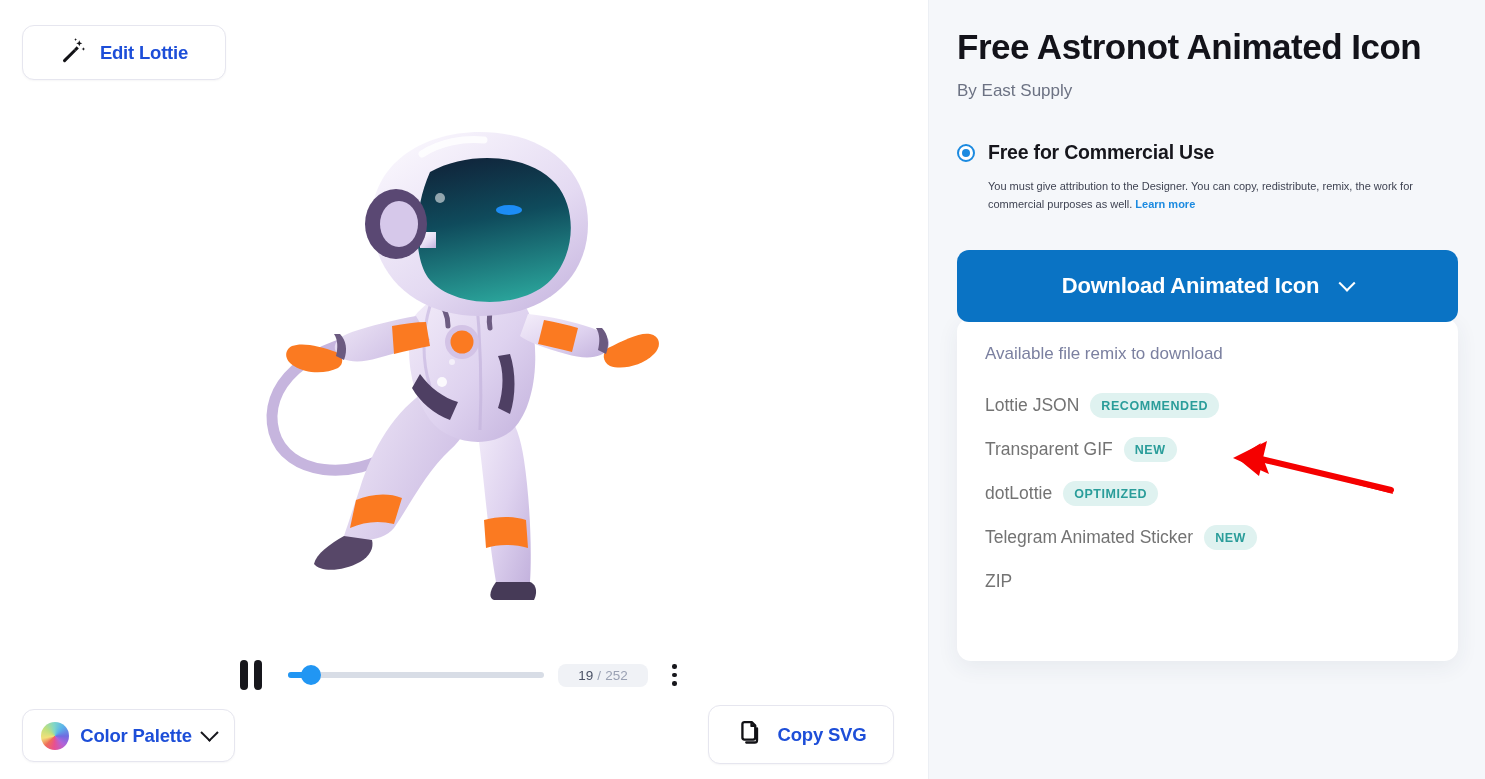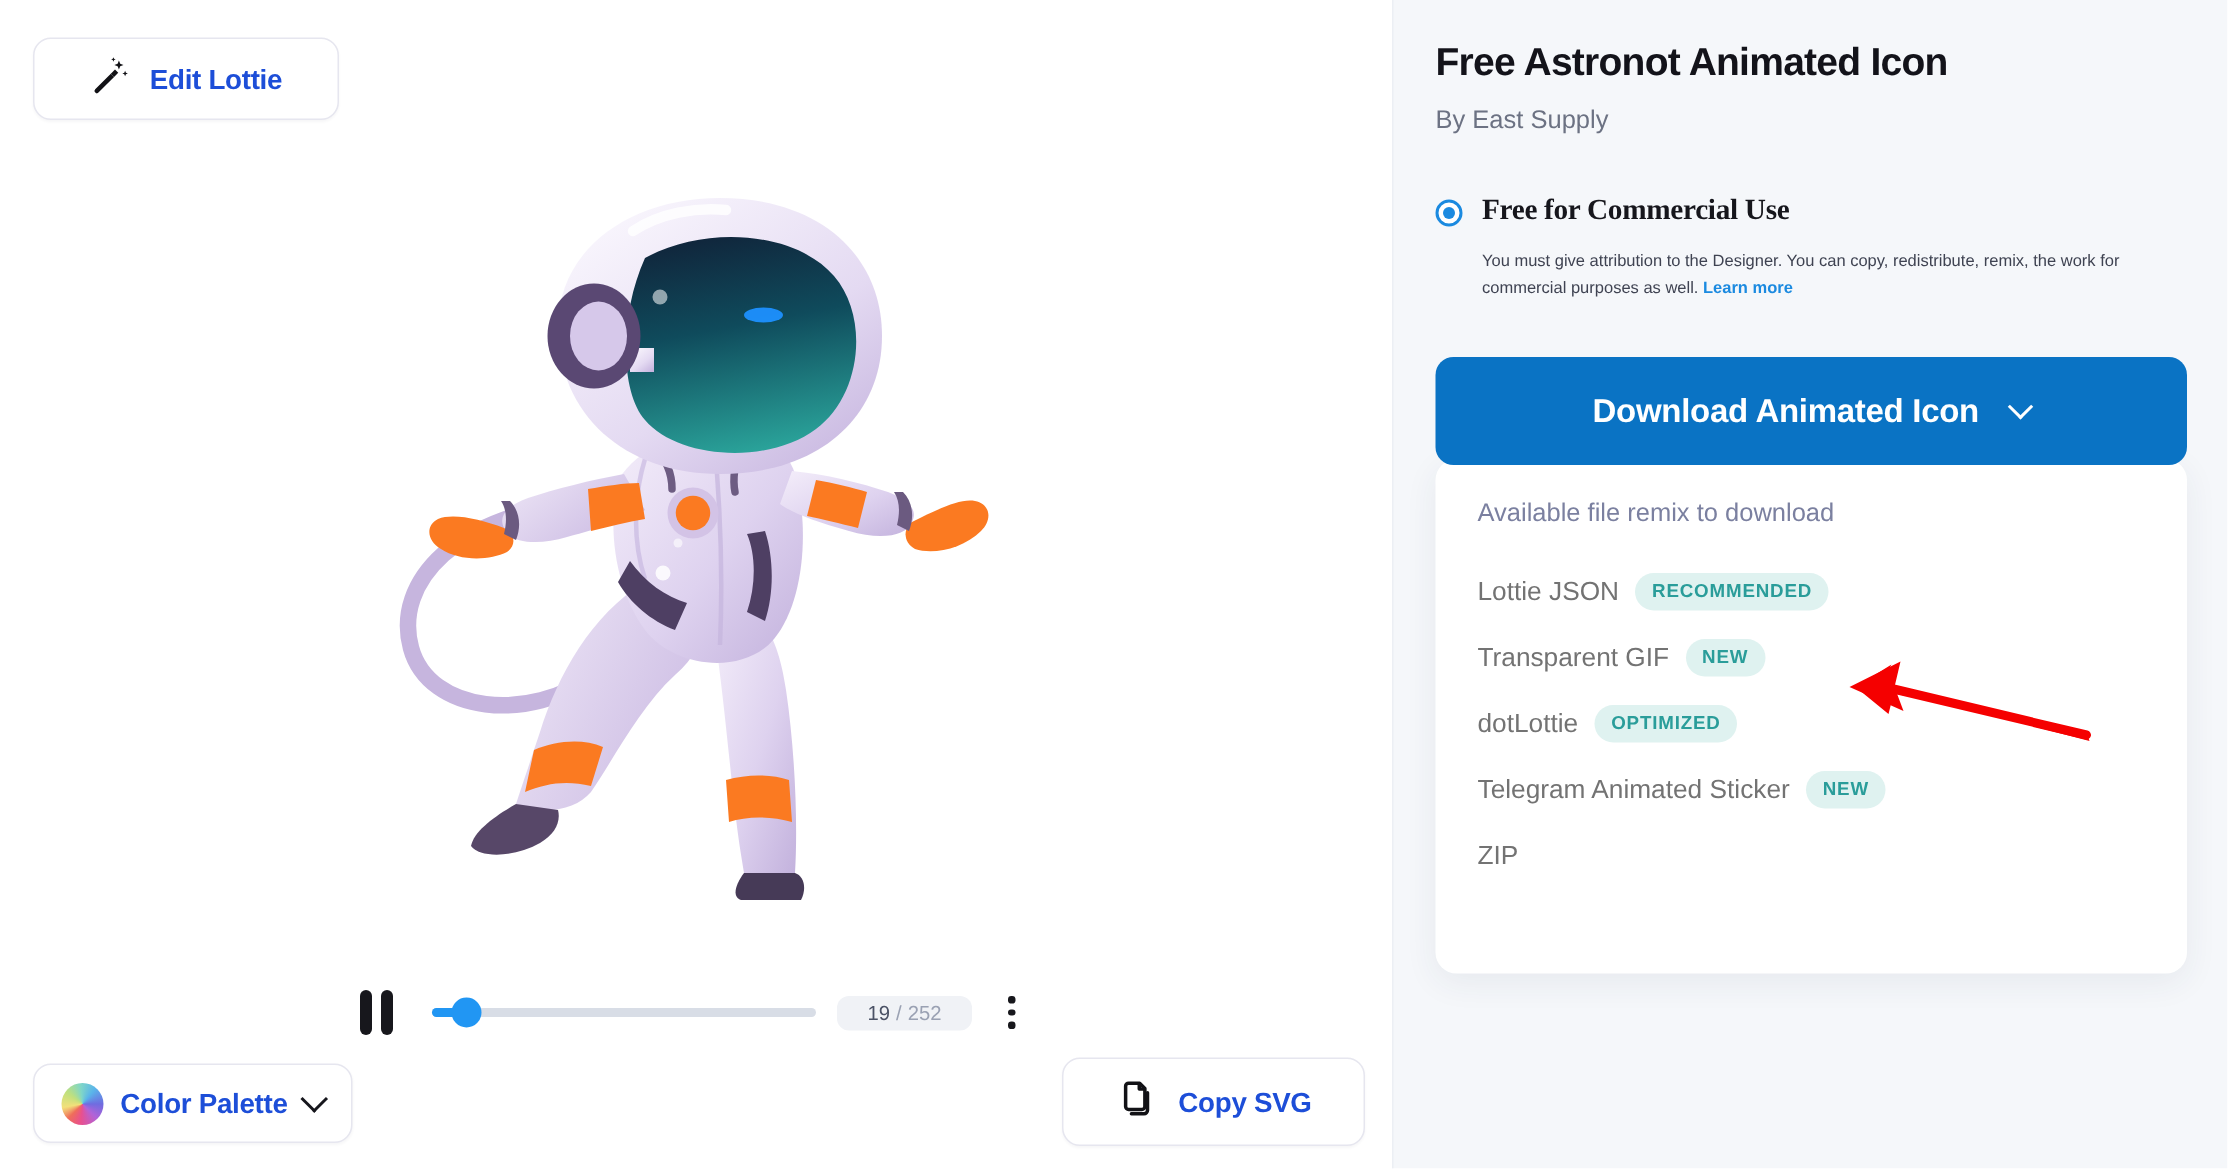--- a/index.html
+++ b/index.html
@@ -30,21 +30,21 @@
     cursor: pointer;
     color: #1d4ed8;
     font-size: 18.5px;
     font-weight: 700;
     letter-spacing: -0.2px;
     box-shadow: 0 1px 2px rgba(30,30,60,0.04);
   }
 
   #edit-lottie-btn { left: 22px; top: 25px; width: 204px; height: 55px; }
   #color-palette-btn { left: 22px; top: 709px; width: 213px; height: 53px; padding: 0 14px; gap: 11px; }
-  #copy-svg-btn { left: 708px; top: 705px; width: 202px; height: 59px; }
+  #copy-svg-btn { left: 708px; top: 705px; width: 186px; height: 59px; }
 
   .btn-label { white-space: nowrap; }
 
   
   .color-wheel {
     width: 28px; height: 28px; border-radius: 50%;
     background: conic-gradient(from -100deg,
       #f2e07a 0deg, #bfe07e 48deg, #7fd6c8 95deg,
       #5ab4ea 140deg, #6f6ce0 190deg, #b263d8 235deg,
       #e8508f 285deg, #ef6d5a 325deg, #f2e07a 360deg);
@@ -114,30 +114,30 @@
   #right-panel {
     position: absolute; left: 928px; top: 0;
     width: 557px; height: 779px;
     background: #f5f7fa;
     border-left: 1px solid #eceff4;
     overflow: hidden;
   }
   #panel-inner { padding: 26px 28px 0 28px; }
 
   #icon-title {
-    font-size: 26px; font-weight: 700; color: #13131a;
+    font-size: 35px; font-weight: 700; color: #13131a;
     letter-spacing: -0.5px; line-height: 1.2;
   }
   #icon-author {
     margin-top: 13px; font-size: 17px; color: #6c7283; font-weight: 400;
   }
 
   
   #license-block { margin-top: 40px; }
-  #license-head { display: flex; align-items: flex-start; gap: 13px; font-family: Liberation Serif, serif; }
+  #license-head { display: flex; align-items: flex-start; gap: 13px; }
   .radio-on {
     width: 18px; height: 18px; flex: none; margin-top: 3px;
     border-radius: 50%; border: 2px solid #1b8ae0;
     background: #ffffff;
     display: flex; align-items: center; justify-content: center;
   }
   .radio-on::after {
     content: ""; width: 8px; height: 8px; border-radius: 50%; background: #1b8ae0;
   }
   #license-title { font-size: 19.5px; font-weight: 600; color: #16161c; letter-spacing: -0.2px; }

